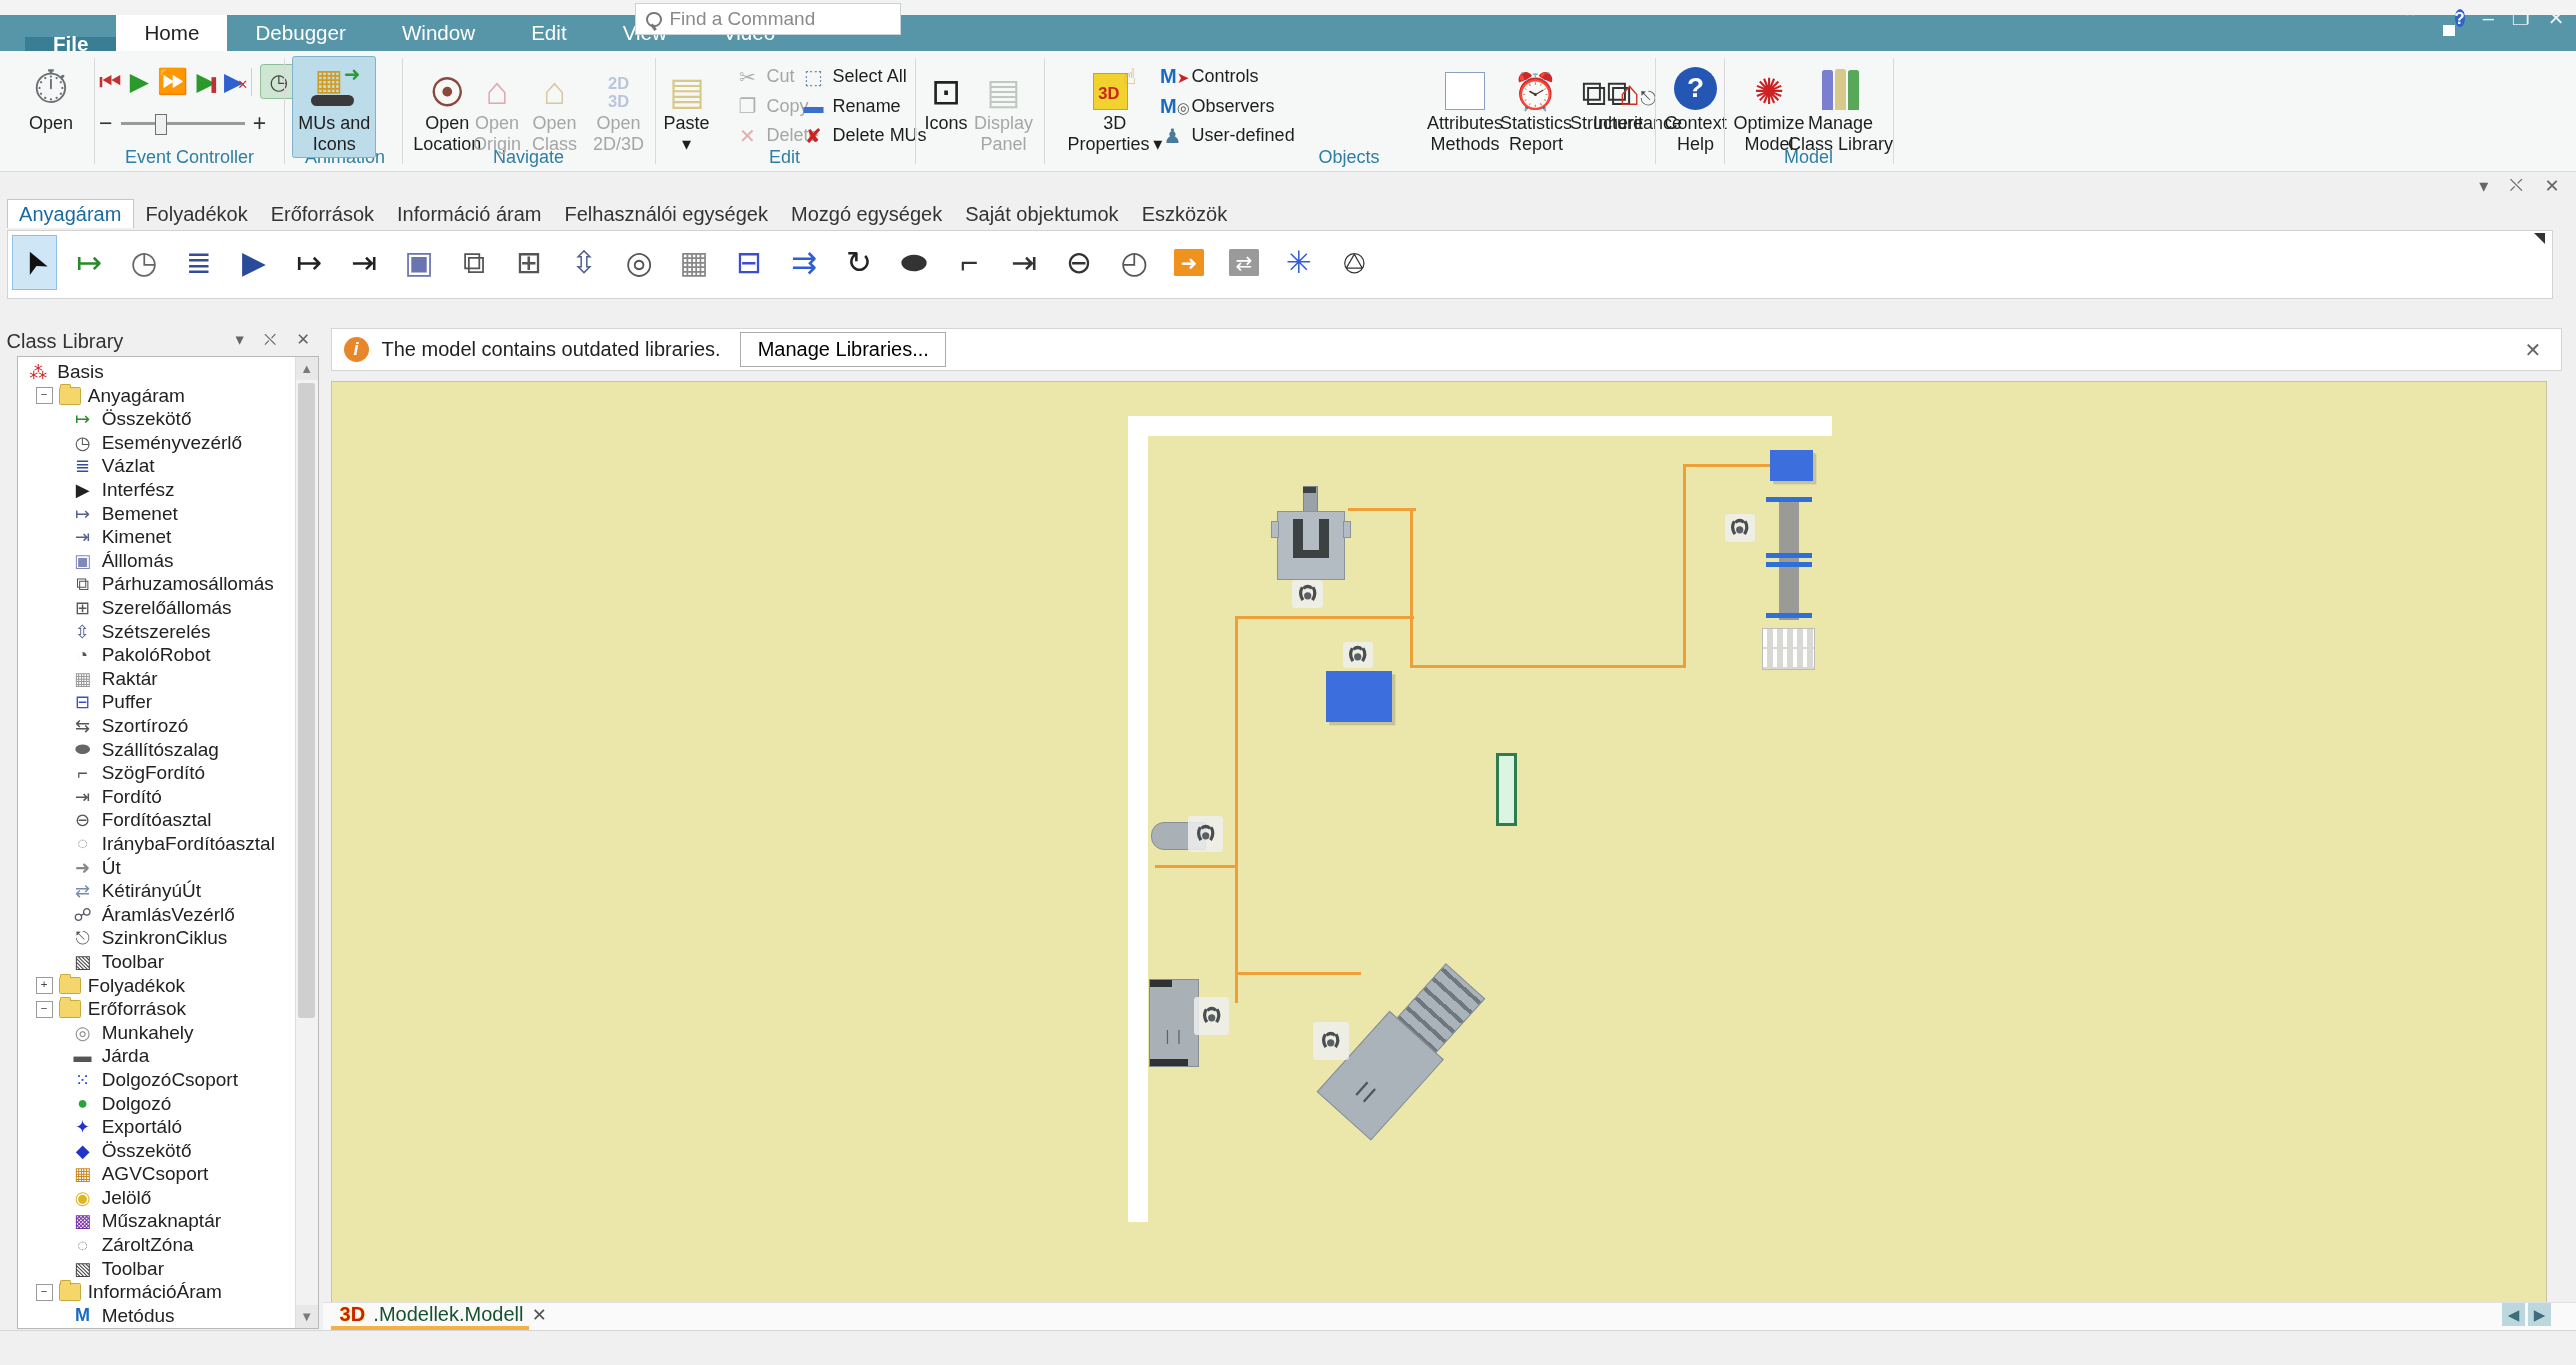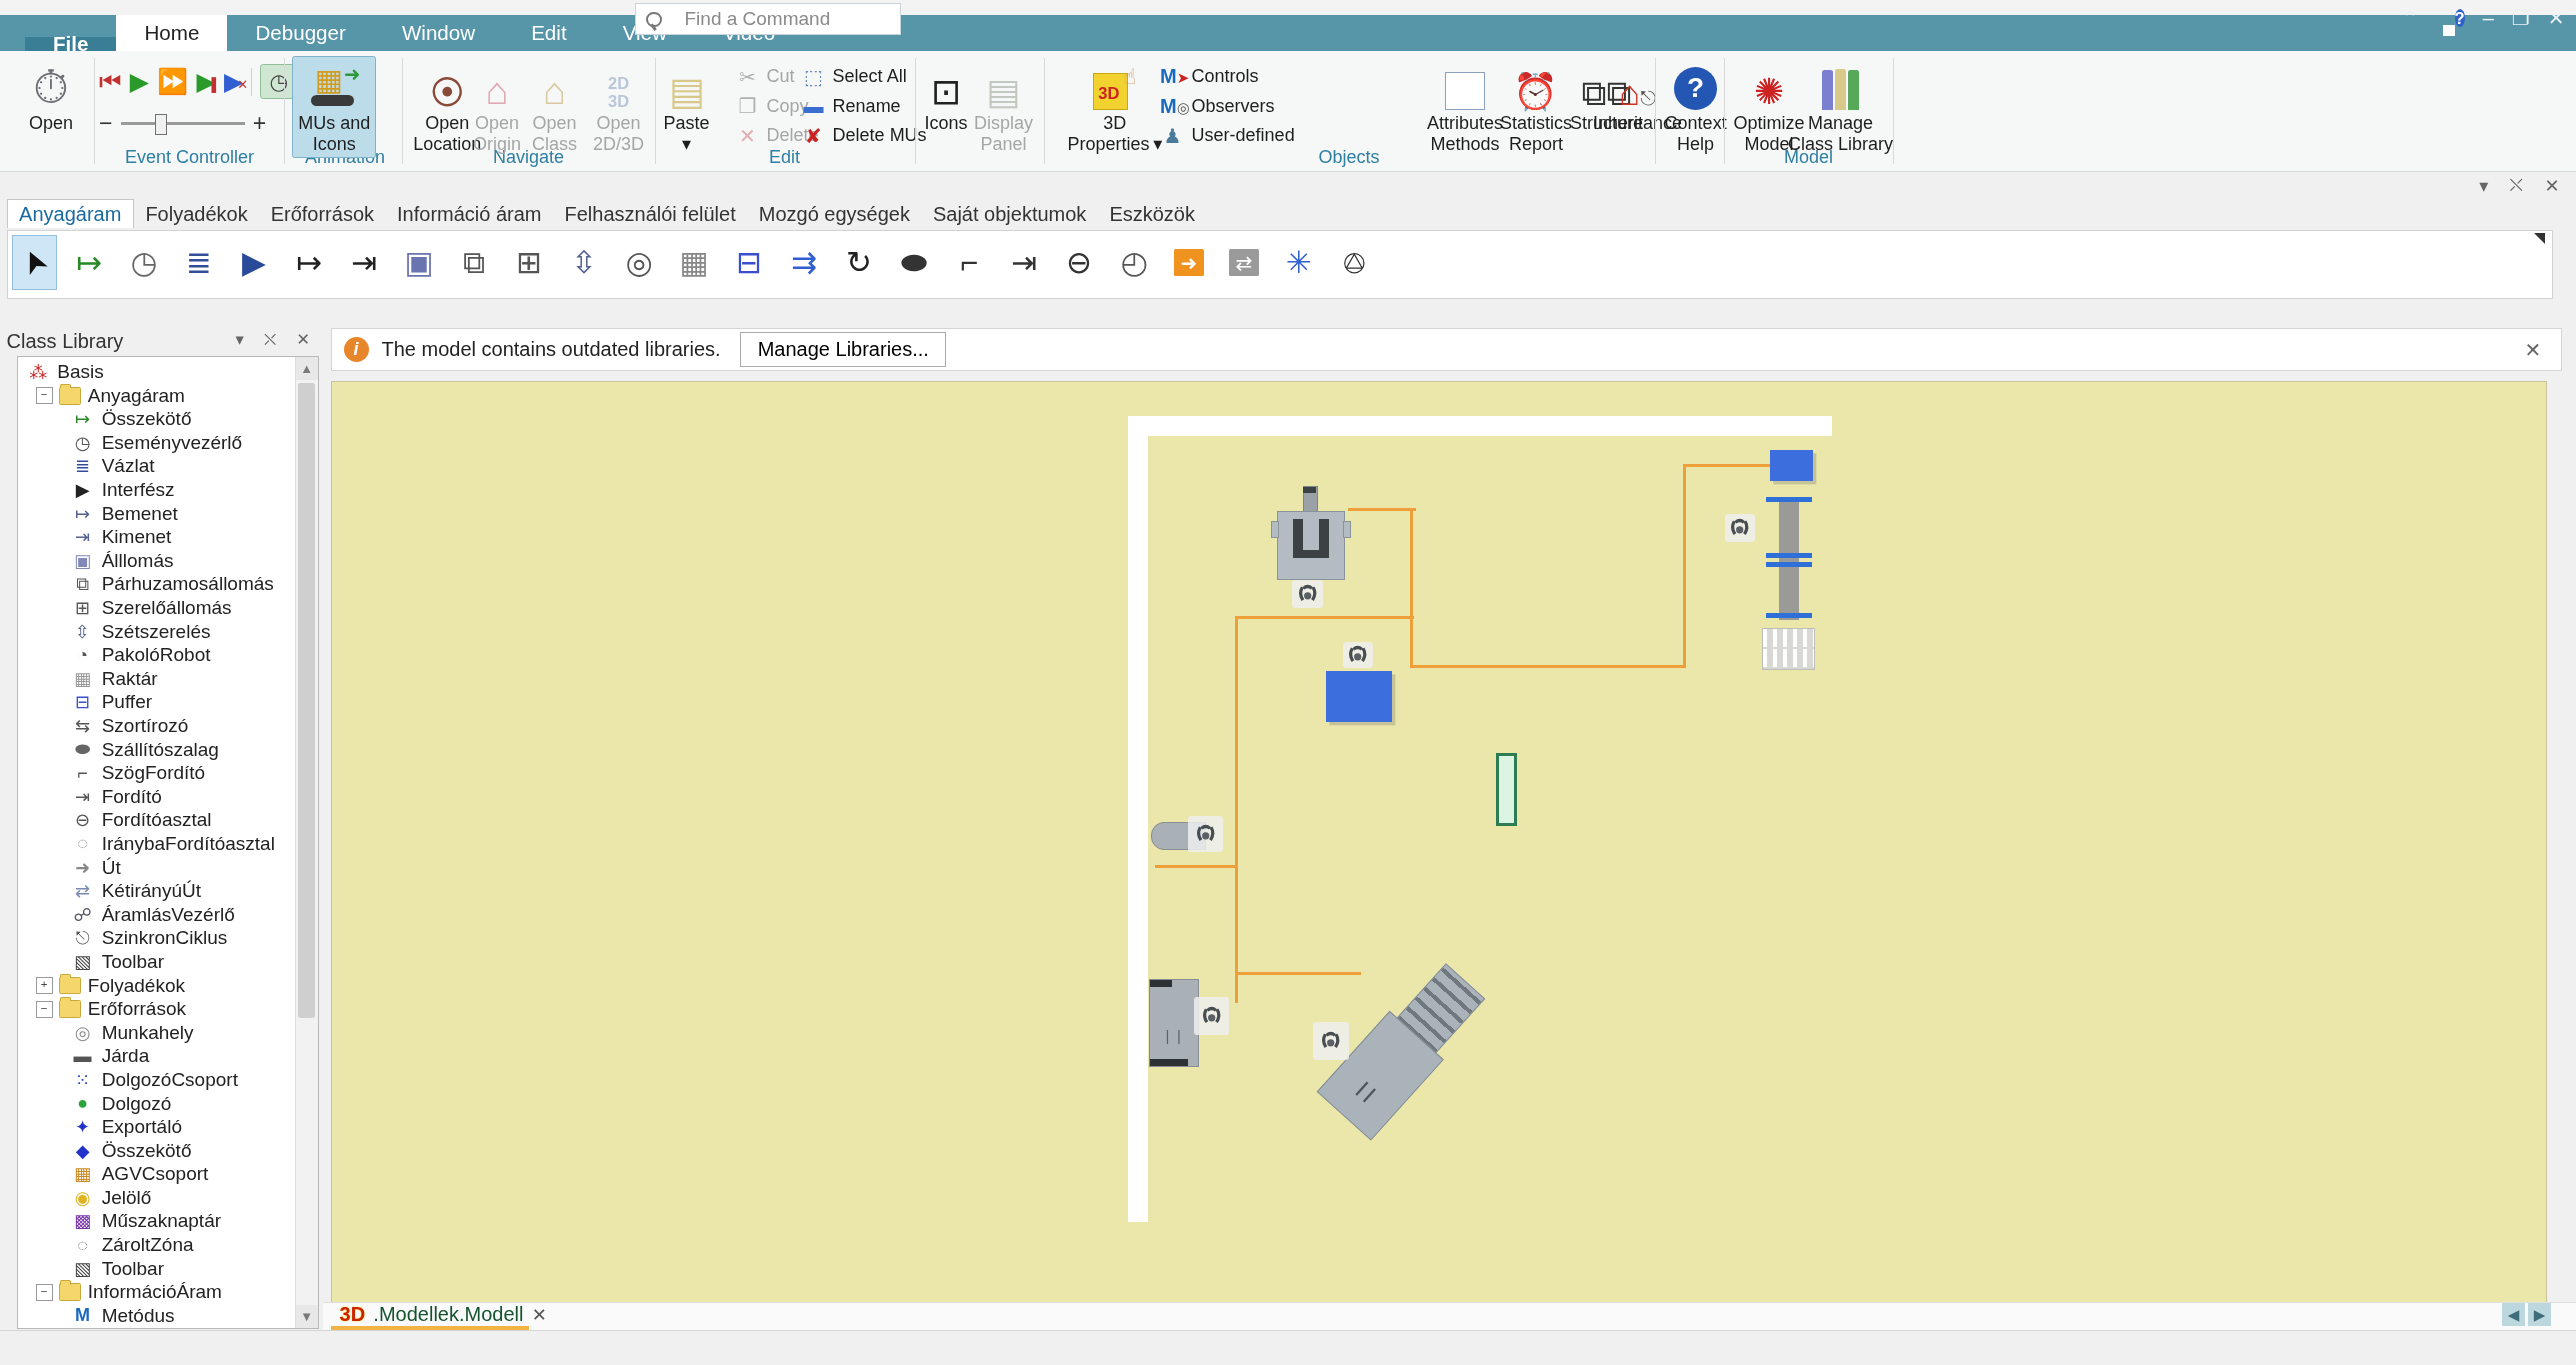--- a/index.html
+++ b/index.html
@@ -6,21 +6,21 @@
   #app{position:relative;width:2576px;height:1365px;background:#f0f0f0;overflow:hidden;
        font-family:"Liberation Sans","DejaVu Sans",sans-serif;color:#1e1e1e;}
   .abs{position:absolute;}
   
   .top-strip{left:0;top:0;width:2576px;height:15px;background:#f3f3f3;border-bottom:0.8px solid #e0e0e0;}
   .titlebar{left:0;top:15px;width:2576px;height:36px;background:#5795a8;display:flex;align-items:stretch;}
   .rtab{display:flex;align-items:center;justify-content:center;padding:0 28px;font-size:20.6px;color:#ffffff;cursor:default;}
   .rtab.file{background:#3a7e95;font-weight:bold;margin-top:22px;}
   .rtab.selected{background:#ffffff;color:#222;}
   .findbox{position:absolute;left:635px;top:3.3px;width:244px;height:30px;background:#ffffff;border:0.8px solid #c9d4d8;
-           display:flex;align-items:center;gap:23px;padding:0 10px;font-size:19px;color:#8a8a8a;}
+           display:flex;align-items:center;gap:8px;padding:0 10px;font-size:19px;color:#8a8a8a;}
   .magnifier{width:11.5px;height:11.5px;border:2.5px solid #777;border-radius:50%;position:relative;flex:0 0 auto;}
   .magnifier:after{content:"";position:absolute;left:4.1px;top:10.7px;width:2.5px;height:6.6px;background:#777;transform:rotate(-35deg);}
   .winicons{position:absolute;right:11.5px;top:0;height:36px;display:flex;align-items:center;gap:18px;color:#eaf2f5;font-size:20px;}
   .winicons .wi{width:25px;text-align:center;cursor:default;}
   .wi.blue-sq{width:25px;height:25px;background:#2f63c9;border-radius:4.1px;position:relative;}
   .wi.blue-sq:after{content:"";position:absolute;left:6.6px;top:6.6px;width:11.5px;height:11.5px;background:#fff;}
   .wi.help-c{width:23px;height:23px;background:#2f63c9;border-radius:50%;color:#fff;font-size:16.5px;line-height:23px;text-align:center;font-weight:bold;}
   
   .ribbon{left:0;top:51px;width:2576px;height:120px;background:#f6f7f7;border-bottom:0.8px solid #d9d9d9;}
   .rgroup{position:absolute;top:0;height:120px;}
@@ -379,21 +379,21 @@
   <div class="tb-title-icons">
     <span>▾</span>
     <span>⛌</span>
     <span>✕</span>
   </div>
   <div class="abs tb-tabs" id="tbTabs">
       <div class="tbtab selected">Anyagáram</div>
       <div class="tbtab">Folyadékok</div>
       <div class="tbtab">Erőforrások</div>
       <div class="tbtab">Információ áram</div>
-      <div class="tbtab">Felhasználói felület</div>
+      <div class="tbtab">Felhasználói egységek</div>
       <div class="tbtab">Mozgó egységek</div>
       <div class="tbtab">Saját objektumok</div>
       <div class="tbtab">Eszközök</div>
     </div>
   <div class="abs tb-strip">
     <span class="corner"></span>
   </div>
   <div class="tbicons" id="tbIcons">
       <div class="tbi selected">
         <span style="color:#111;display:inline-block;transform:rotate(-115deg);">➤</span>

